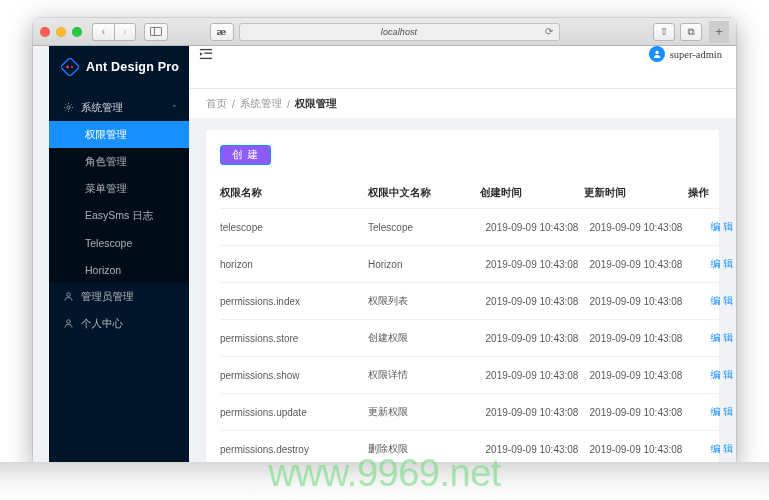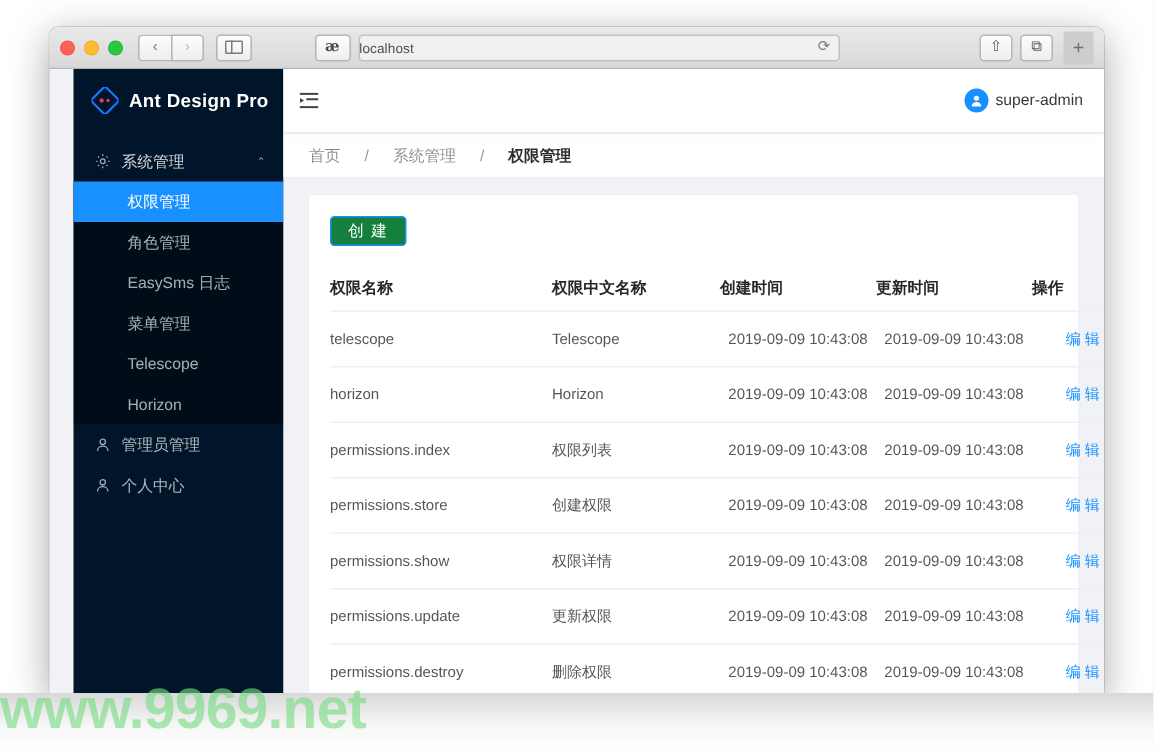--- a/index.html
+++ b/index.html
@@ -88,22 +88,23 @@
     border: 1px solid #b6b6b6; border-radius: 3px;
     display: flex; align-items: center; justify-content: center;
     font-size: 10px; color: #4b4b4b; font-weight: bold;
     font-family: "DejaVu Serif", serif;
   }
   .urlbar {
     flex: 1; height: 18px;
     background: #f0f0f0;
     border: 1px solid #c2c2c2;
     border-radius: 3px;
-    display: flex; align-items: center; justify-content: flex-start;
+    display: flex; align-items: center; justify-content: center;
     position: relative;
+    font-style: italic;
   }
   .urlbar .url-text { font-size: 9px; color: #4d4d4d; letter-spacing: .1px; }
   .urlbar .reload {
     position: absolute; right: 5px; top: 50%; transform: translateY(-50%);
     font-size: 10px; color: #7b7b7b; line-height: 1;
   }
 
   .right-btns { margin-left: auto; display: flex; align-items: center; gap: 5px; }
   .tb-btn {
     width: 22px; height: 18px;
@@ -175,60 +176,60 @@
     background: #1890ff;
     color: #ffffff;
   }
 
   
   .content { flex: 1; display: flex; flex-direction: column; min-width: 0; background: #f0f2f5; }
 
   .topbar {
     height: 42px; flex: 0 0 42px;
     background: #ffffff;
-    display: flex; align-items: center;
+    display: flex; align-items: flex-start;
     padding: 0 12px 0 9px;
     box-shadow: 0 1px 4px rgba(0,21,41,0.06);
-    position: relative; z-index: 2;
+    position: relative; z-index: 2; font-family: Liberation Serif, serif;
   }
   .fold-icon { width: 15px; height: 15px; display: flex; align-items: center; justify-content: center; }
   .user-box { margin-left: auto; display: flex; align-items: center; gap: 5px; padding-right: 2px; }
   .avatar {
     width: 16px; height: 16px; border-radius: 50%;
     background: #1890ff;
     display: flex; align-items: center; justify-content: center;
   }
   .username { font-size: 10.5px; color: #3a3a3a; }
 
   .breadcrumb {
     height: 30px; flex: 0 0 30px;
     background: #ffffff;
     display: flex; align-items: center;
     padding-left: 17px;
     font-size: 10.5px;
-    gap: 16px;
+    gap: 5px;
     border-top: 1px solid #f0f0f0;
   }
   .bc-link { color: rgba(0,0,0,0.45); }
   .bc-sep { color: rgba(0,0,0,0.42); }
   .bc-current { color: rgba(0,0,0,0.82); font-weight: bold; }
 
   .page-body { flex: 1; overflow: hidden; padding: 12px 17px 0 17px; }
   .card {
     background: #ffffff;
     border-radius: 2px;
     height: 100%;
     padding: 14px 14px 0 14px;
     box-shadow: 0 1px 2px rgba(0,0,0,0.03);
   }
 
   .create-btn {
     display: inline-flex; align-items: center; justify-content: center;
     height: 20px; padding: 0 11px;
-    background: #15803d; color: #fff;
+    background: #8b5cf6; color: #fff;
     border: 1px solid #1890ff; border-radius: 3px;
     font-size: 10.5px; letter-spacing: 1px;
   }
 
   table.perm-table { width: 100%; border-collapse: collapse; margin-top: 13px; table-layout: fixed; }
   table.perm-table th {
     text-align: left;
     font-size: 10.5px;
     font-weight: bold;
     color: rgba(0,0,0,0.85);
@@ -255,23 +256,23 @@
   th.col-action { text-align: center; padding-right: 6px; }
   td.c-action { text-align: right; }
   .act-link { color: #1890ff; font-size: 10px; cursor: pointer; }
   .act-link + .act-link { margin-left: 14px; }
 
   
   .watermark {
     position: absolute;
     left: 0; right: 0;
     top: 452px;
-    text-align: left;
+    text-align: center;
     font-size: 38px;
-    font-weight: bold;
+    font-weight: normal;
     color: rgba(120, 220, 130, 0.62);
     font-family: "Liberation Sans", sans-serif;
     letter-spacing: -0.5px;
     pointer-events: none;
     z-index: 10;
   }
 
   .bottom-fade {
     position: absolute;
     left: 0; right: 0; bottom: 0;
@@ -348,24 +349,24 @@
         </div>
 
         <div class="submenu">
           <div class="sub-item active">
             <span>权限管理</span>
           </div>
           <div class="sub-item">
             <span>角色管理</span>
           </div>
           <div class="sub-item">
-            <span>EasySms 日志</span>
+            <span>菜单管理</span>
           </div>
           <div class="sub-item">
-            <span>菜单管理</span>
+            <span>EasySms 日志</span>
           </div>
           <div class="sub-item">
             <span>Telescope</span>
           </div>
           <div class="sub-item">
             <span>Horizon</span>
           </div>
         </div>
 
         <div class="menu-item">

